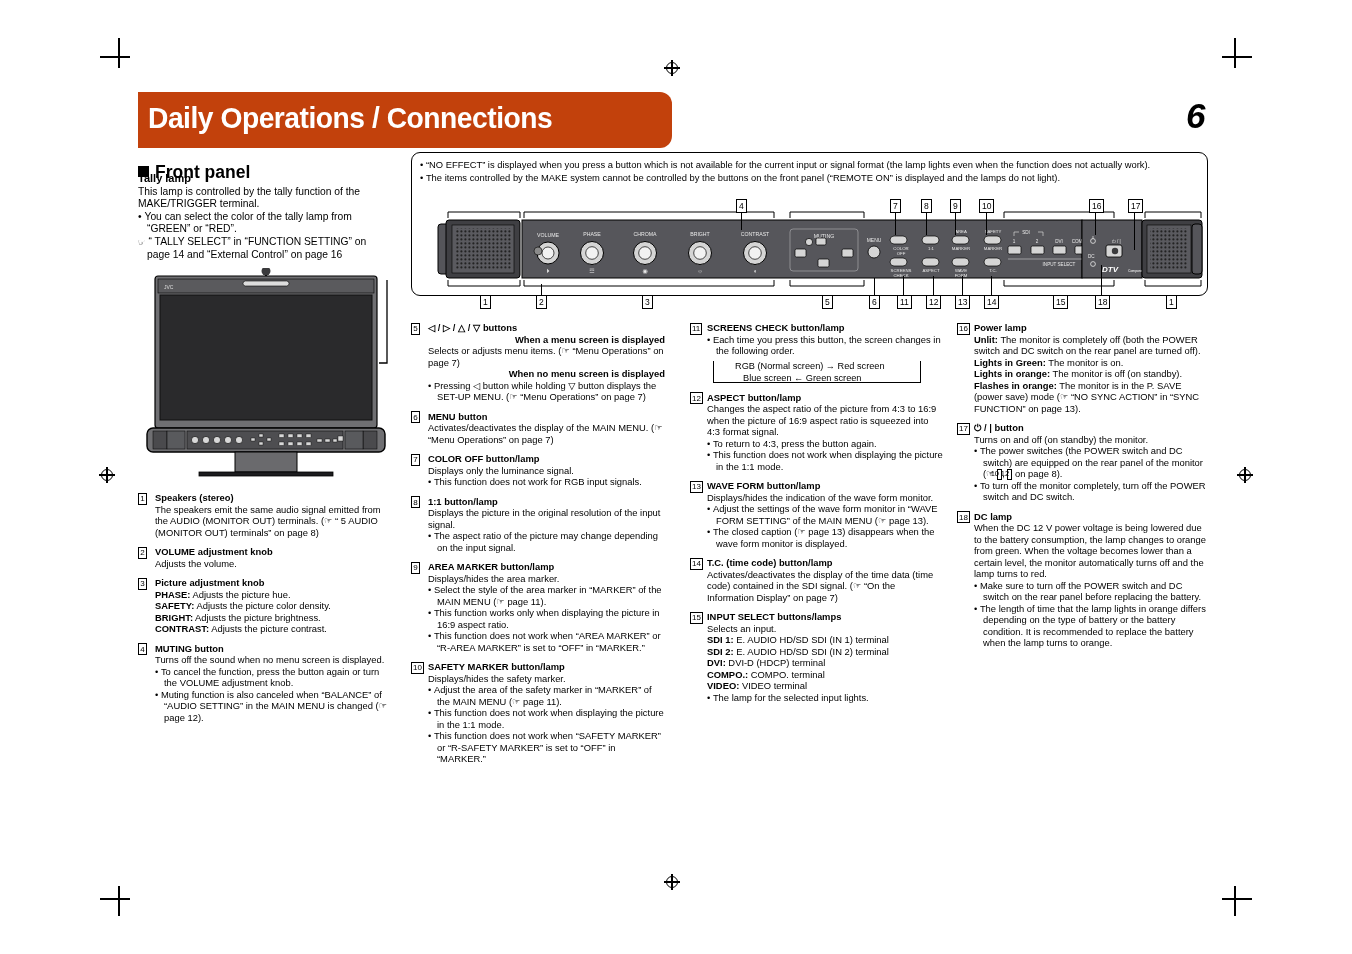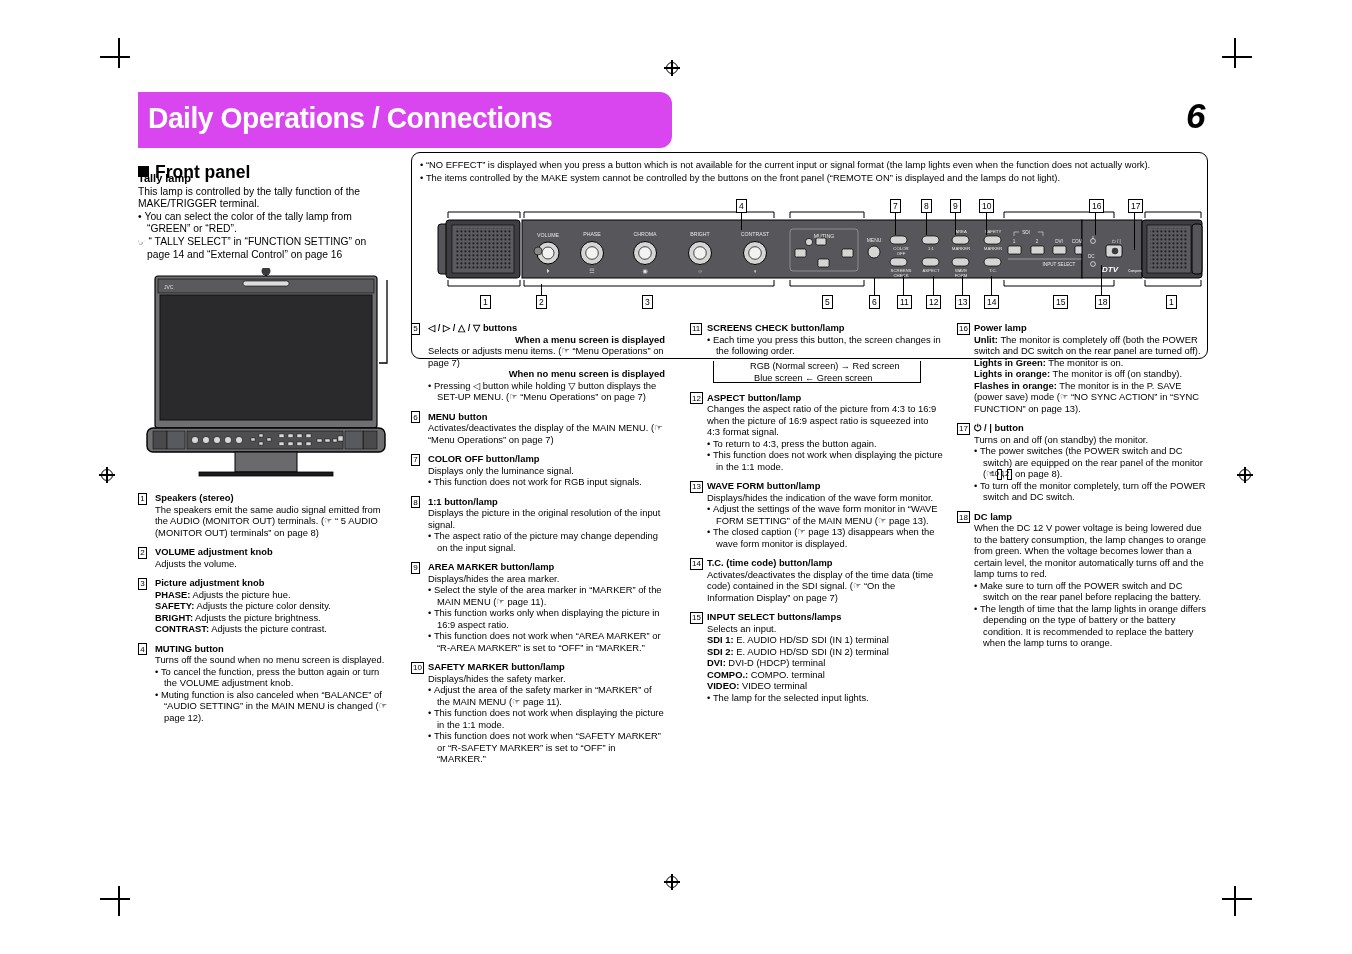--- a/index.html
+++ b/index.html
@@ -20,21 +20,21 @@
 
   .reg{position:absolute;width:16px;height:16px;}
   .reg:before,.reg:after{content:"";position:absolute;background:#000;}
   .reg:before{left:7px;top:0;width:1.5px;height:16px;}
   .reg:after{top:7px;left:0;height:1.5px;width:16px;}
   .reg .ring{position:absolute;left:2px;top:2px;width:12px;height:12px;border:1.5px solid #000;border-radius:50%;box-sizing:border-box;}
 
   
   .banner{
     position:absolute;left:138px;top:92px;width:534px;height:56px;
-    background:#d946ef;border-radius:0 12px 12px 0;
+    background:#c2410c;border-radius:0 12px 12px 0;
   }
   .banner-title{
     position:absolute;left:10px;top:9px;
     font-family:"Liberation Sans", sans-serif;
     font-weight:bold;font-size:30px;letter-spacing:-0.5px;
     color:#fff;white-space:nowrap;
     transform:scaleX(0.94);transform-origin:left top;
   }
   .pagenum{
     position:absolute;left:1186px;top:96px;
@@ -52,21 +52,21 @@
   .intro{position:absolute;left:138px;top:172px;width:245px;font-size:10.3px;line-height:12.6px;}
   .intro b{font-size:11px;}
   .intro .bullet{display:block;padding-left:9px;text-indent:-9px;}
   .hand{font-family:"DejaVu Sans", sans-serif;font-size:8.5px;}
 
   
   .monitor{position:absolute;left:143px;top:268px;width:247px;height:212px;}
 
   
   .notebox{
-    position:absolute;left:411px;top:152px;width:797px;height:207px;
+    position:absolute;left:411px;top:152px;width:797px;height:144px;
     border:1.6px solid #000;border-radius:9px;box-sizing:border-box;
   }
   .note-text{position:absolute;left:8px;top:6px;width:780px;font-size:9.4px;line-height:11.6px;}
   .note-text .bullet{display:block;padding-left:9px;text-indent:-9px;margin-bottom:1px;}
 
   
   .panel-wrap{position:absolute;left:0;top:45px;width:797px;height:112px;}
 
   
   .chip{
@@ -93,22 +93,22 @@
   }
   .item .hd{font-weight:bold;display:block;}
   .item p{margin:0;}
   .item .b{display:block;padding-left:9px;text-indent:-9px;}
   .item .sub{font-weight:bold;display:block;text-align:right;}
 
   
   .flowdiag{margin:3px 0 4px 6px;font-size:9.2px;line-height:12px;position:relative;width:215px;}
   .flowrow{display:block;white-space:nowrap;}
   .flowbox{position:absolute;left:0;top:1px;width:208px;height:22px;border:1px solid #000;border-right:1px solid #000;border-top:none;box-sizing:border-box;}
-  .fl-a{padding-left:22px;margin-left:15px;}
-  .fl-b{padding-left:16px;margin-left:25px;}
+  .fl-a{padding-left:22px;}
+  .fl-b{padding-left:30px;}
 
   .tinybox{display:inline-block;border:1px solid #000;font-size:7.5px;line-height:8px;padding:0.5px 1.5px;vertical-align:1px;}
 </style>
 </head>
 <body>
 
 <div class="page">
 
   <div class="crop cm-h" style="left:100px;top:56px;"></div>
   <div class="crop cm-v" style="left:118px;top:38px;"></div>

